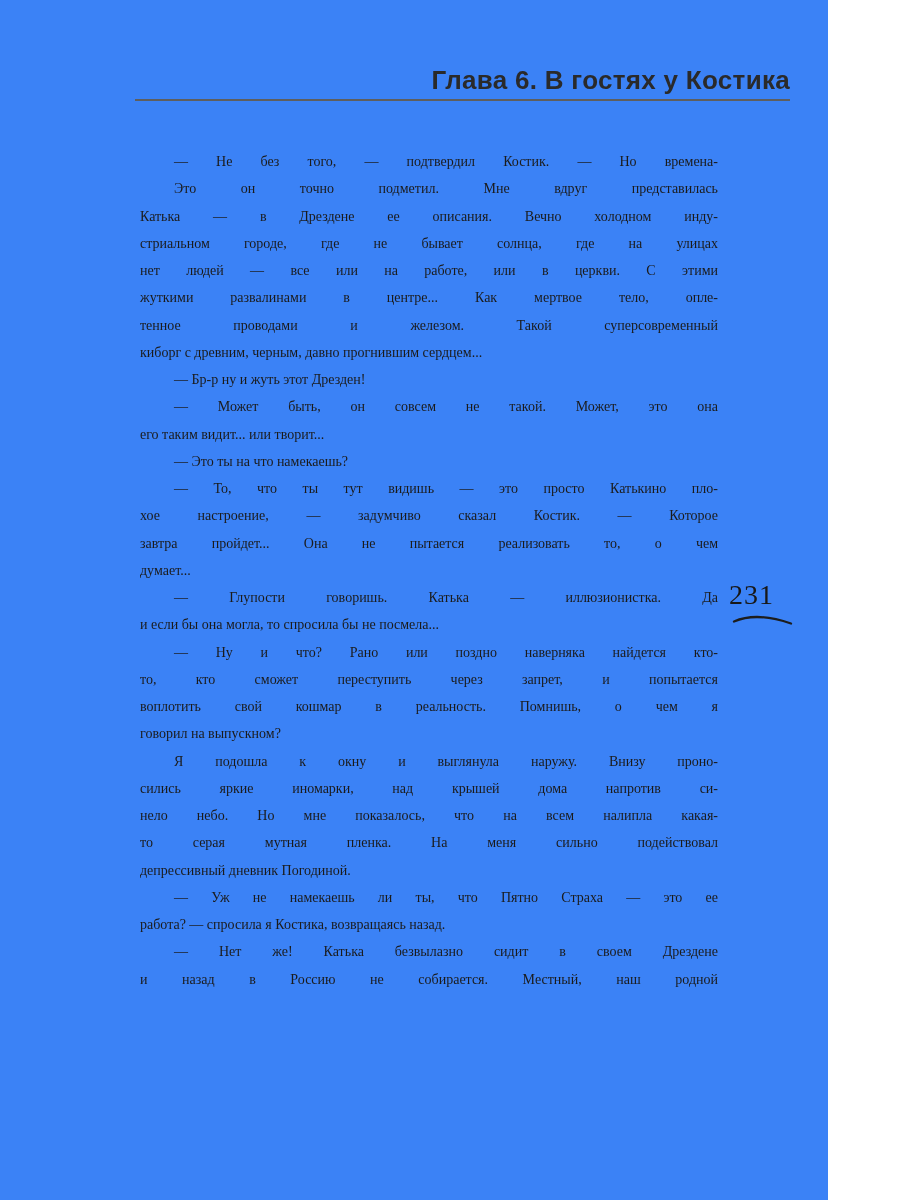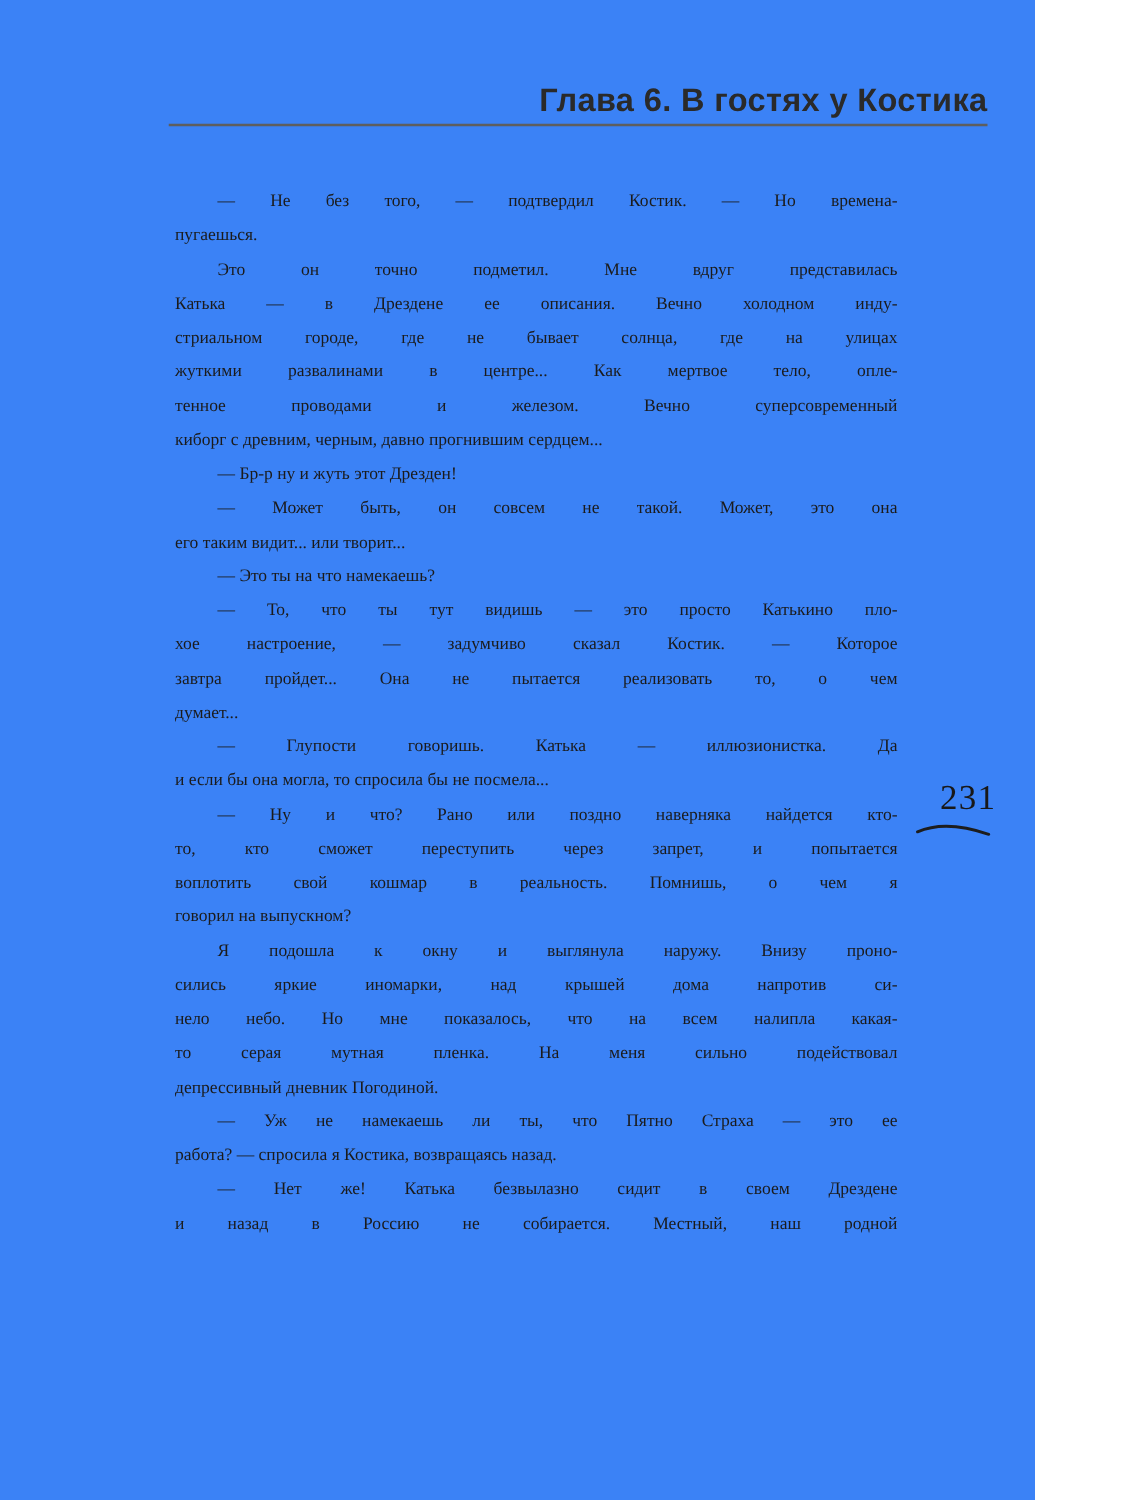--- a/index.html
+++ b/index.html
@@ -49,22 +49,21 @@
     text-align-last: justify;
     text-justify: inter-word;
   }
   .line.first { text-indent: 34px; }
   .line.lastline { text-align-last: left; }
   .margin-number {
     position: absolute;
     left: 729px;
     top: 581px;
     width: 68px;
-    text-align: right;
-    margin-top: 44px;
+    text-align: left;
   }
   .pagenum {
     font-family: "Liberation Serif", "DejaVu Serif", serif;
     font-size: 28px;
     line-height: 28px;
     color: #181818;
     letter-spacing: 1px;
   }
   .flourish { display: block; margin: 4px auto 0 auto; }
 </style>
@@ -73,28 +72,28 @@
 
 <div class="page">
 
   <div class="running-head">Глава 6. В гостях у Костика</div>
 
   <div class="head-rule"></div>
 
   <div class="text-block">
       <p class="para">
         <span class="line first">— Не без того, — подтвердил Костик. — Но времена-</span>
-        <span class="line lastline">пугаешься.</span>
       </p>
       <p class="para">
         <span class="line first">Это он точно подметил. Мне вдруг представилась</span>
         <span class="line">Катька — в Дрездене ее описания. Вечно холодном инду-</span>
         <span class="line">стриальном городе, где не бывает солнца, где на улицах</span>
+        <span class="line">нет людей — все или на работе, или в церкви. С этими</span>
         <span class="line">жуткими развалинами в центре... Как мертвое тело, опле-</span>
-        <span class="line">тенное проводами и железом. Вечно суперсовременный</span>
+        <span class="line">тенное проводами и железом. Такой суперсовременный</span>
         <span class="line lastline">киборг с древним, черным, давно прогнившим сердцем...</span>
       </p>
       <p class="para">
         <span class="line first lastline">— Бр-р ну и жуть этот Дрезден!</span>
       </p>
       <p class="para">
         <span class="line first">— Может быть, он совсем не такой. Может, это она</span>
         <span class="line lastline">его таким видит... или творит...</span>
       </p>
       <p class="para">

